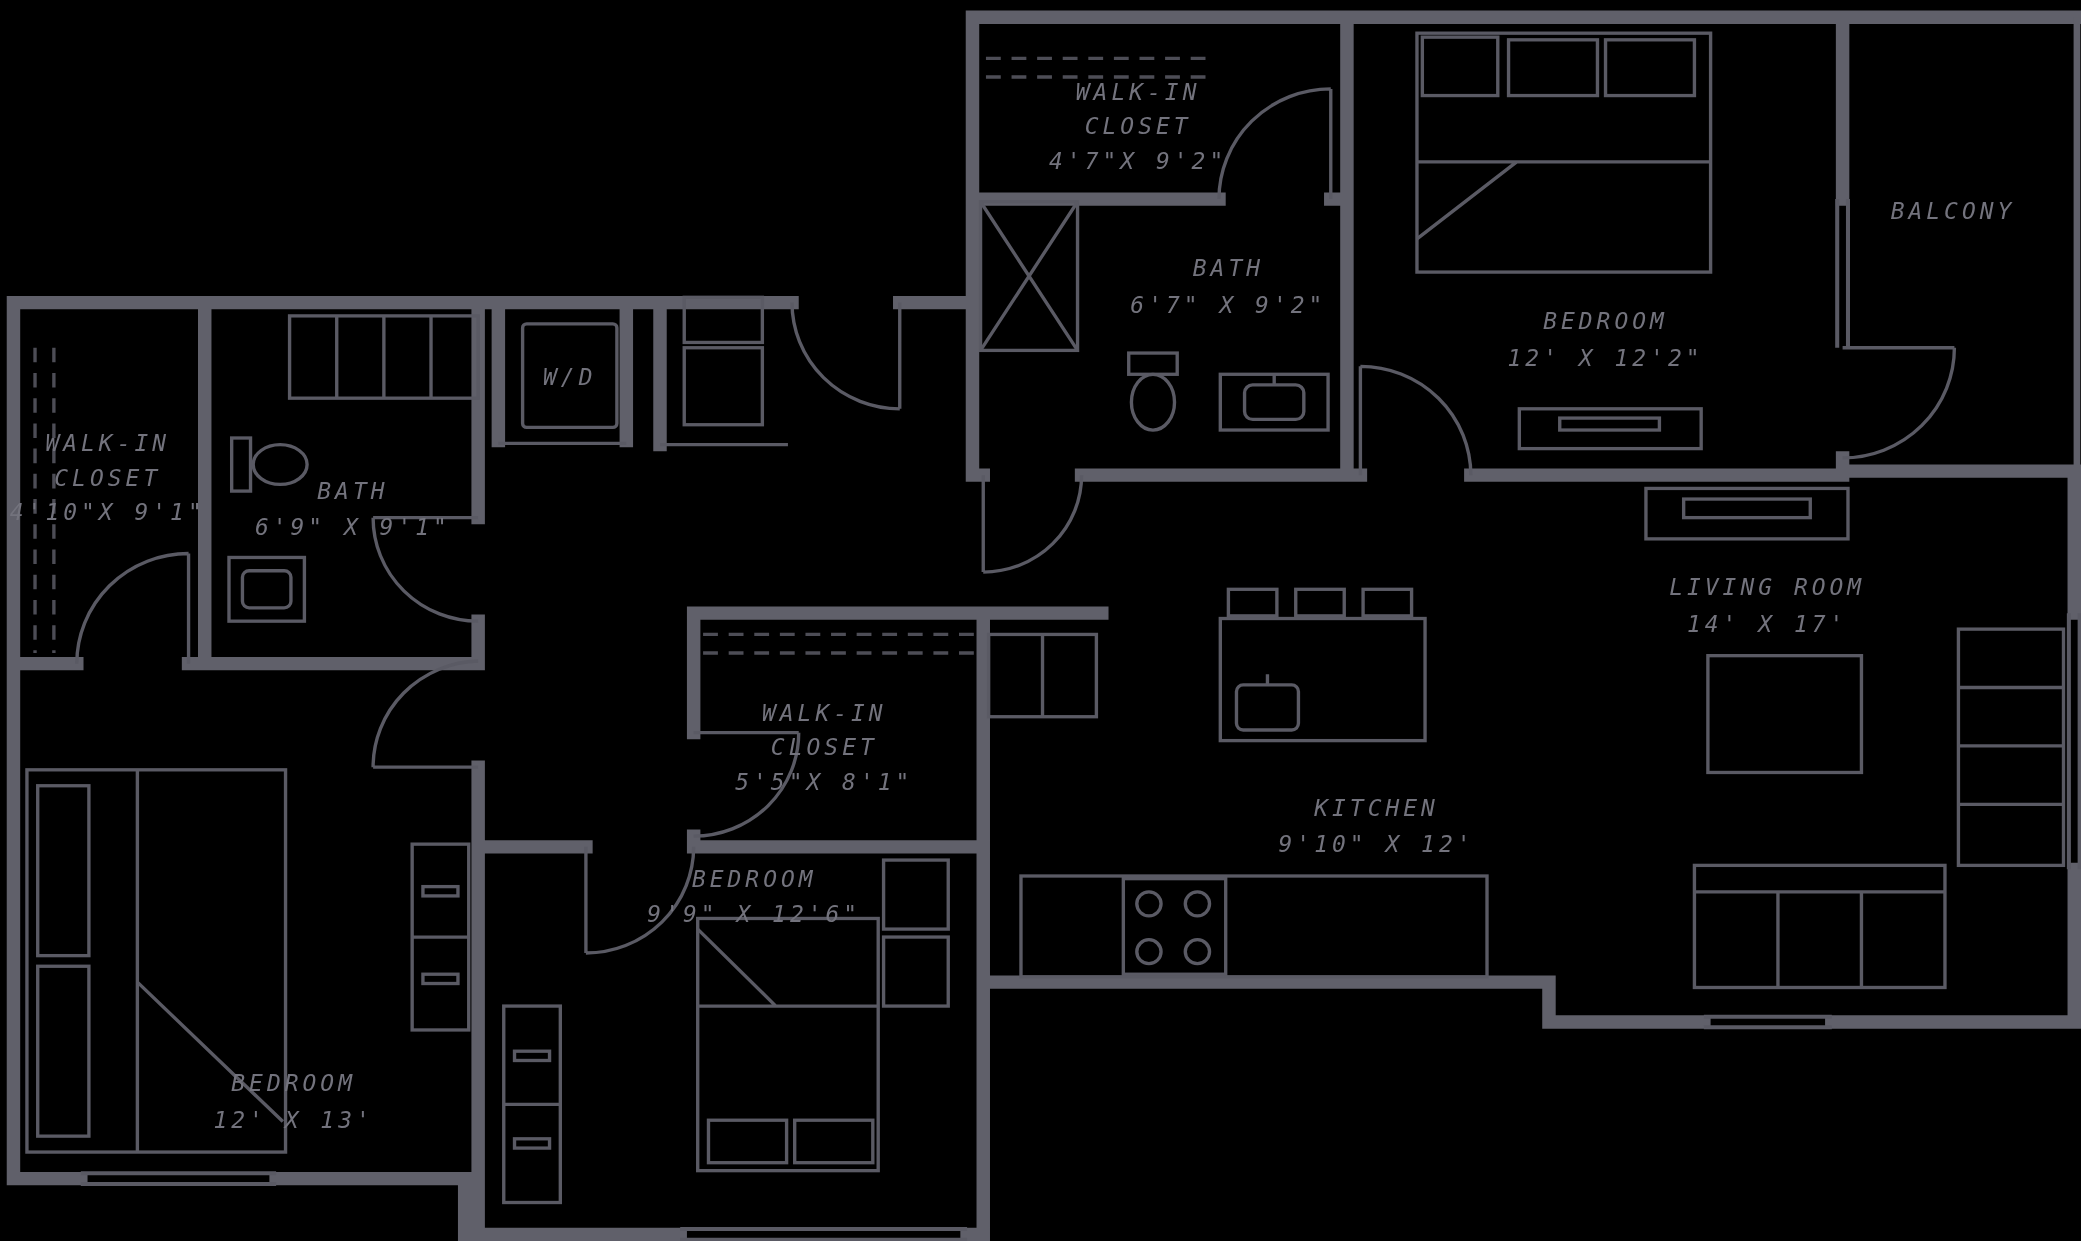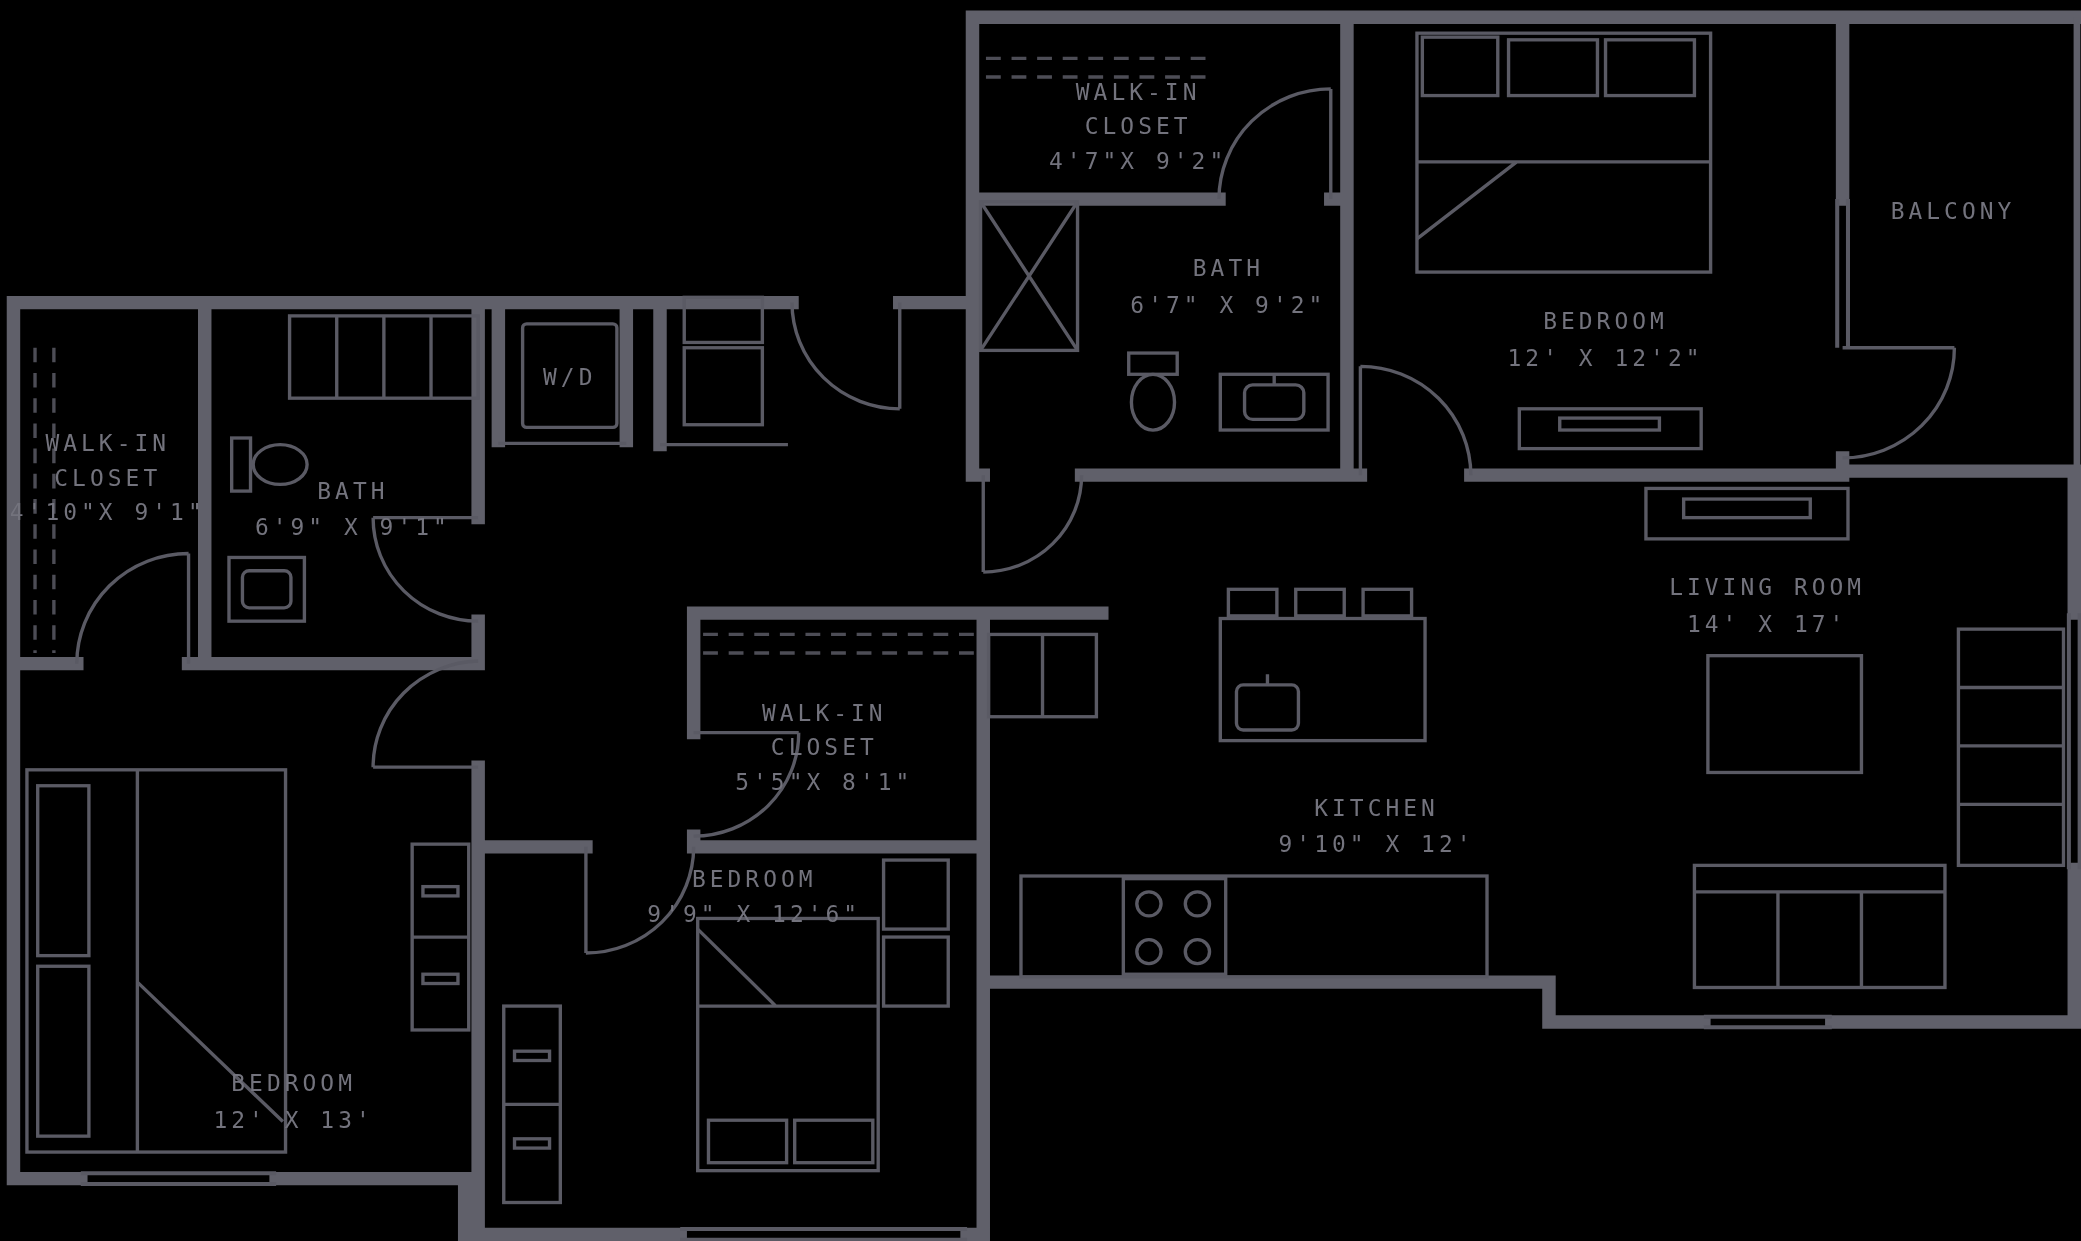--- a/index.html
+++ b/index.html
@@ -1,16 +1,16 @@
 <!DOCTYPE html>
 <html style="--background: #000000; --wall: #60606a; --fixture: #5a5a64; --rod: #4d4d56; --text: #73737d;"><head>
 <meta charset="utf-8">
 <style>
   html,body{margin:0;padding:0;background:var(--background,#000);}
-  #stage{width:2081px;height:1241px;background:var(--background,#000);overflow:hidden;}
+  #stage{width:2081px;height:1241px;background:var(--background,#000);overflow:hidden;font-style:italic;}
   svg{display:block;}
   .wall{stroke:var(--wall,#60606a);stroke-width:10;fill:none;stroke-linecap:square;}
   .rail{stroke:var(--wall,#60606a);stroke-width:5;fill:none;}
   .win{stroke:var(--fixture,#5a5a64);stroke-width:3;fill:none;}
   .thin{stroke:var(--fixture,#5a5a64);stroke-width:2.5;fill:none;}
   .door{stroke:var(--fixture,#5a5a64);stroke-width:2.5;fill:none;}
   .rod{stroke:var(--rod,#4d4d56);stroke-width:2.5;fill:none;stroke-dasharray:11 8;}
   text{fill:var(--text,#73737d);font-family:"DejaVu Sans Mono",monospace;font-size:17px;letter-spacing:3px;text-anchor:middle;}
 </style>
 </head>

